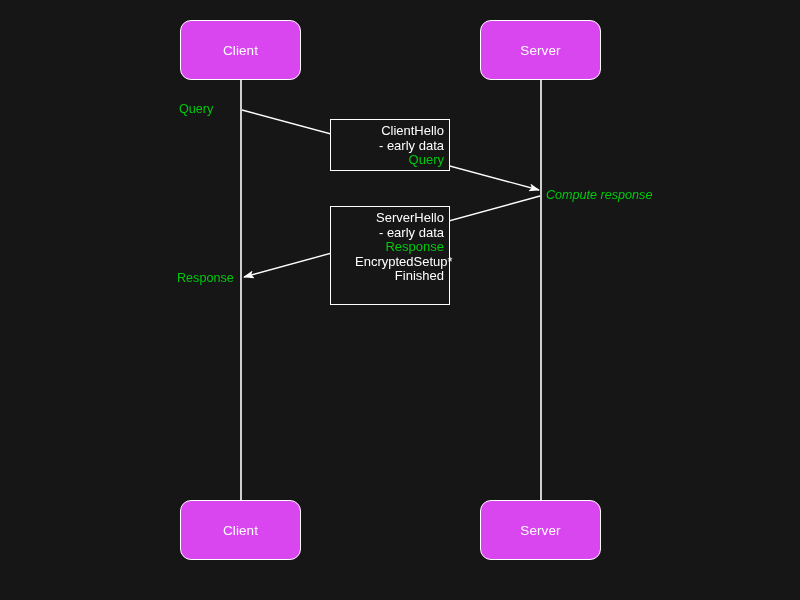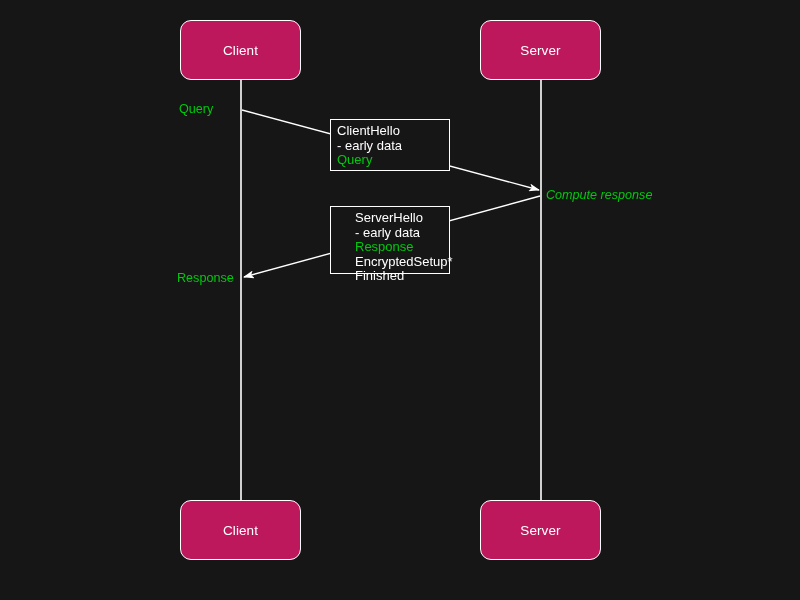--- a/index.html
+++ b/index.html
@@ -19,21 +19,21 @@
     position: absolute;
     top: 0;
     left: 0;
     width: 800px;
     height: 600px;
   }
   .actor-box {
     position: absolute;
     border: 1.6px solid #ffffff;
     border-radius: 11px;
-    background: #be185d;
+    background: #d946ef;
     display: flex;
     align-items: center;
     justify-content: center;
     box-sizing: border-box;
   }
   .actor-label {
     color: #ffffff;
     font-size: 13.5px;
     font-family: "Liberation Sans", sans-serif;
     letter-spacing: 0.1px;
@@ -44,20 +44,21 @@
     background: #161616;
     box-sizing: border-box;
     padding: 4px 5px 4px 6px;
   }
   .msg-line {
     color: #ffffff;
     font-size: 13px;
     line-height: 14.6px;
     white-space: nowrap;
     font-family: "Liberation Sans", sans-serif;
+    text-align: right;
   }
   .msg-line.green {
     color: #00c90d;
   }
   .note {
     position: absolute;
     color: #00c90d;
     font-size: 12.6px;
     white-space: nowrap;
     font-family: "Liberation Sans", sans-serif;
@@ -101,21 +102,21 @@
   <div class="actor-box" style="left:480px; top:500px; width:121px; height:60px;">
     <span class="actor-label">Server</span>
   </div>
 
   <div class="msg-box" style="left:330px; top:119px; width:120px; height:52px;">
     <div class="msg-line">ClientHello</div>
     <div class="msg-line">- early data</div>
     <div class="msg-line green">Query</div>
   </div>
 
-  <div class="msg-box" style="left:330px; top:206px; width:120px; height:68px;padding-left:24px;">
+  <div class="msg-box" style="left:330px; top:206px; width:120px; height:99px;padding-left:24px;">
     <div class="msg-line">ServerHello</div>
     <div class="msg-line">- early data</div>
     <div class="msg-line green">Response</div>
     <div class="msg-line">EncryptedSetup*</div>
     <div class="msg-line">Finished</div>
   </div>
 
   <div class="note" style="left:179px; top:102px;">Query</div>
 
   <div class="note" style="left:546px; top:188px;font-style:italic;">Compute response</div>

